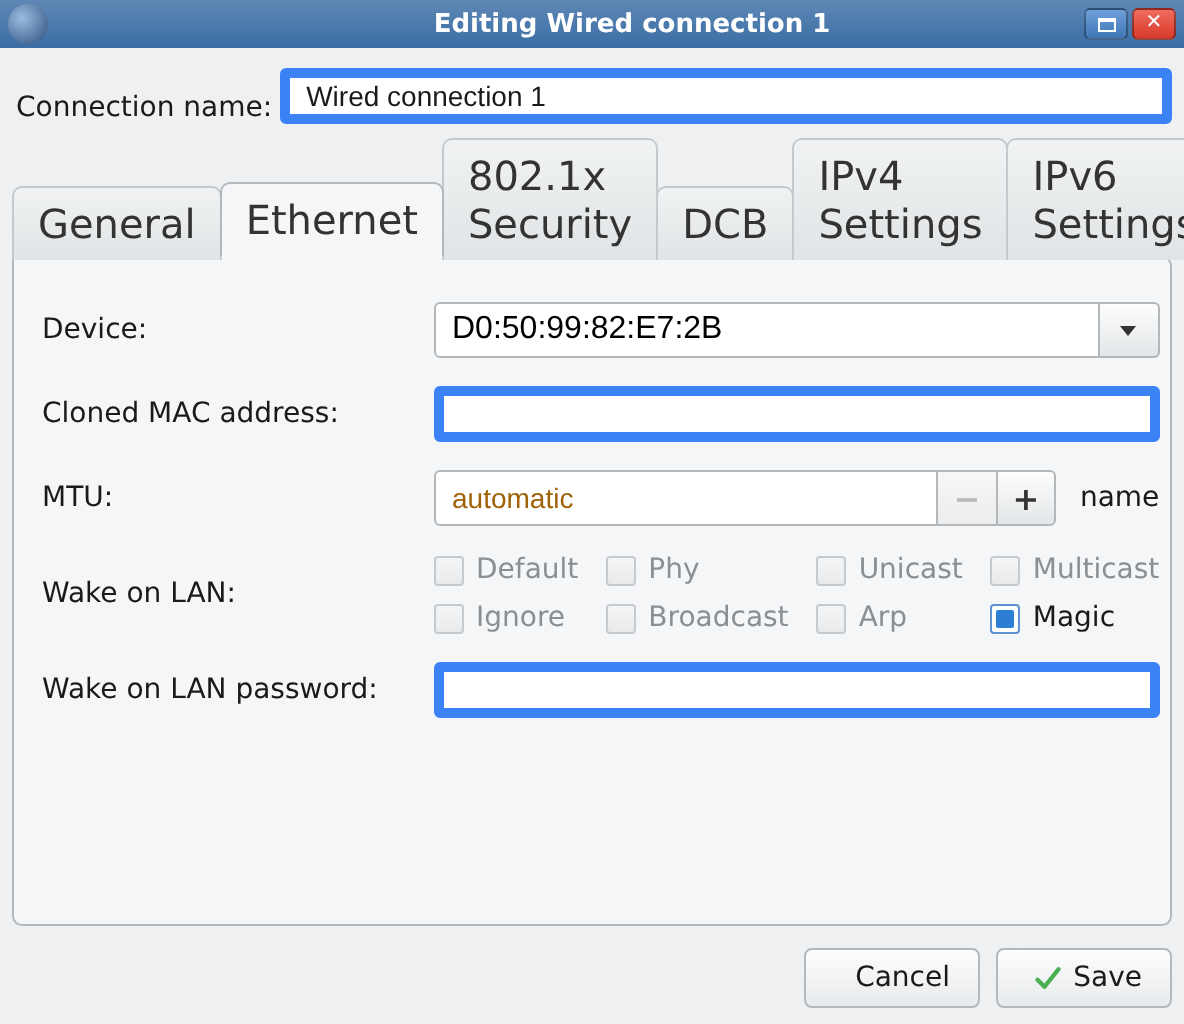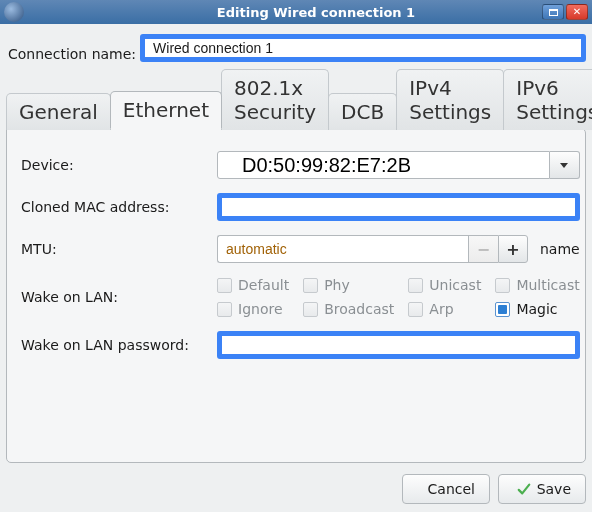--- a/index.html
+++ b/index.html
@@ -135,22 +135,22 @@
     flex: 1;
     display: flex;
     height: 28px;
   }
   .combo-input {
     flex: 1;
     border: 1px solid #b3b8bc;
     border-right: 1px solid #b3b8bc;
     border-radius: 3px 0 0 3px;
     background: #fff;
-    padding: 0 24px;
-    font-size: 20px;
+    padding: 0 8px;
+    font-size: 16px;
     outline: none;
   }
   .combo-btn {
     width: 30px;
     border: 1px solid #b3b8bc;
     border-left: none;
     border-radius: 0 3px 3px 0;
     background: linear-gradient(to bottom, #fdfdfd, #e3e6e8);
     display: flex; align-items: center; justify-content: center;
     cursor: pointer;

